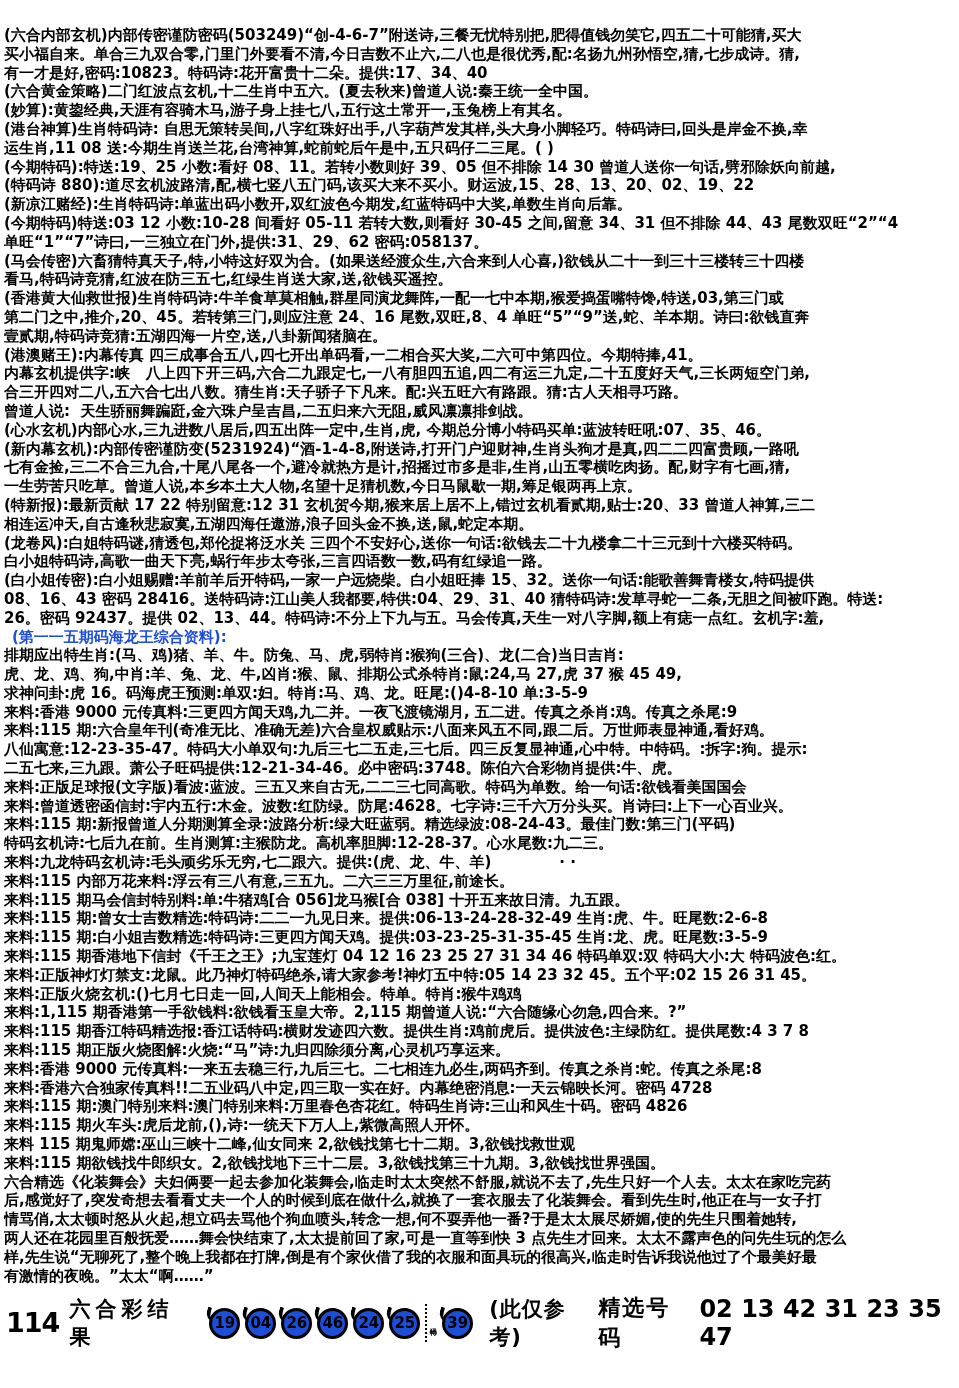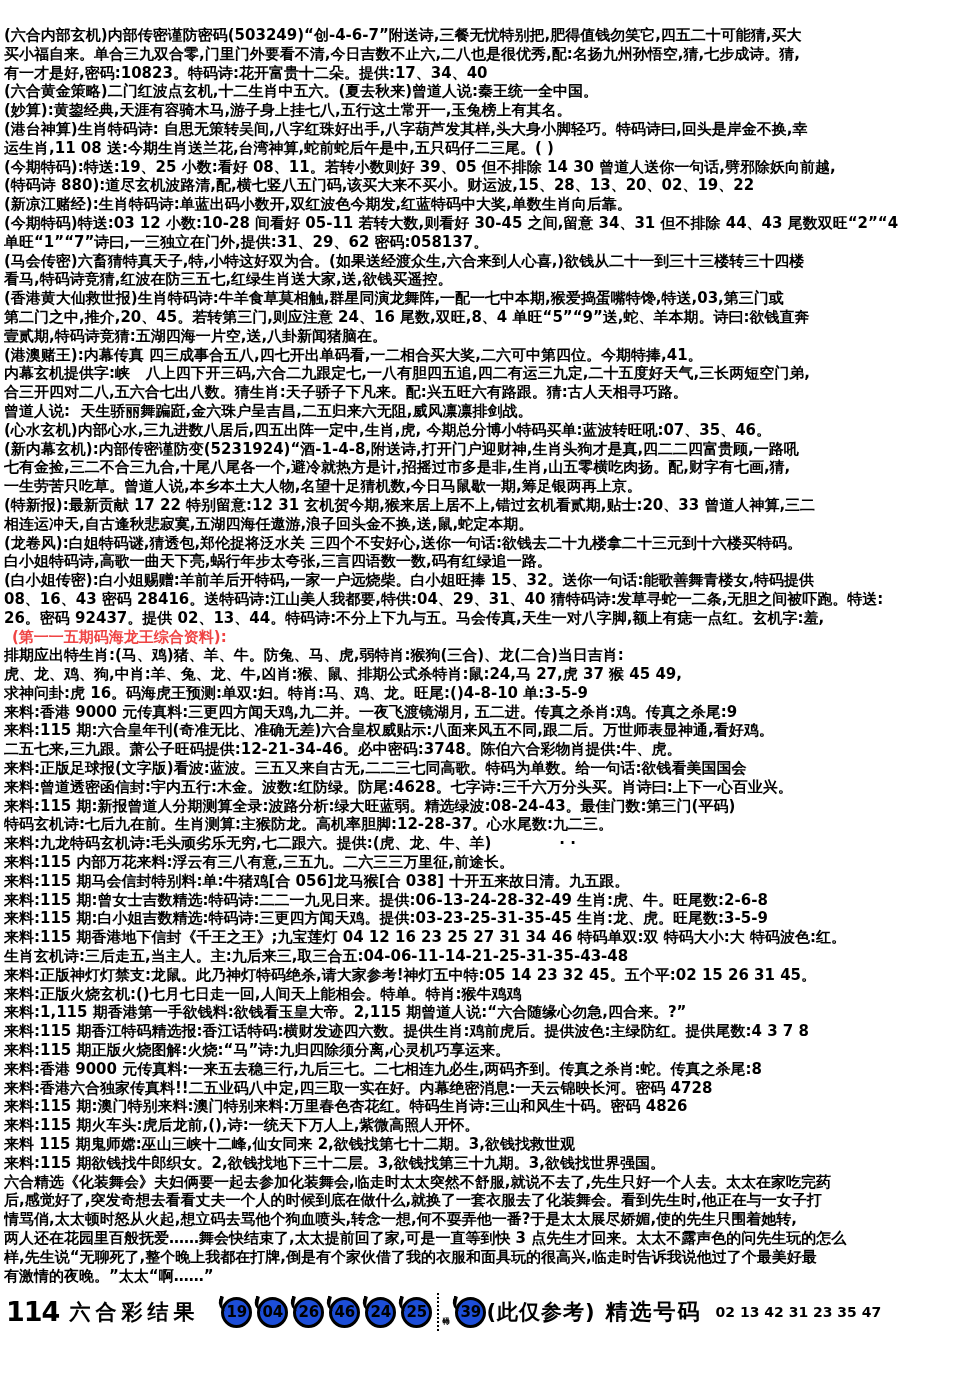--- a/index.html
+++ b/index.html
@@ -7,21 +7,21 @@
     width:959px;height:1388px;overflow:hidden;
     font-family:"DejaVu Sans",sans-serif;color:#000;
     -webkit-font-smoothing:none;
   }
   .page{width:959px;height:1384px;background:#fff;}
   .doc{padding:26px 2px 0 4px;}
   .text-line{
     font-size:15px;line-height:18.8px;font-weight:700;
     white-space:pre;letter-spacing:0px;overflow:hidden;
   }
-  .text-line.muted{color:#ef4444;padding-left:8px;}
+  .text-line.muted{color:#1d4ed8;padding-left:8px;}
   .results-bar{
     display:flex;align-items:center;padding:8px 2px 0 6px;font-weight:700;
   }
   .issue{font-size:27px;font-weight:700;letter-spacing:-1px;line-height:30px;}
   .results-label{font-size:21px;letter-spacing:5px;margin-left:10px;}
   .circles{display:flex;align-items:center;margin-left:22px;}
   .circle{
     position:relative;box-sizing:border-box;
     width:31px;height:31px;border:3.5px solid #000;border-radius:50%;
     display:flex;align-items:center;justify-content:center;
@@ -34,23 +34,23 @@
     transform:rotate(16deg);
   }
   .circle.special{margin-right:0;}
   .divider{
     width:12px;height:38px;display:flex;align-items:center;justify-content:center;
     border-left:2px dotted #000;margin:0 4px 0 0;
   }
   .divider-text{
     writing-mode:vertical-rl;font-size:7px;line-height:8px;letter-spacing:0;
   }
-  .note{font-size:21px;letter-spacing:1px;}
+  .note{font-size:21px;margin-left:16px;letter-spacing:1px;}
   .selected-label{font-size:22px;margin-left:10px;letter-spacing:2px;}
-  .selected-numbers{font-size:14px;margin-left:14px;letter-spacing:0px;}
+  .selected-numbers{font-size:24px;margin-left:14px;letter-spacing:0px;}
 </style>
 </head>
 <body>
 
 <div class="page">
   <div class="doc">
       <div class="text-line">(六合内部玄机)内部传密谨防密码(503249)“创-4-6-7”附送诗,三餐无忧特别把,肥得值钱勿笑它,四五二十可能猜,买大</div>
       <div class="text-line">买小福自来。单合三九双合零,门里门外要看不清,今日吉数不止六,二八也是很优秀,配:名扬九州孙悟空,猜,七步成诗。猜,</div>
       <div class="text-line">有一才是好,密码:10823。特码诗:花开富贵十二朵。提供:17、34、40</div>
       <div class="text-line">(六合黄金策略)二门红波点玄机,十二生肖中五六。(夏去秋来)曾道人说:秦王统一全中国。</div>
@@ -81,32 +81,32 @@
       <div class="text-line">白小姐特码诗,高歌一曲天下亮,蜗行年步太夸张,三言四语数一数,码有红绿追一路。</div>
       <div class="text-line">(白小姐传密):白小姐赐赠:羊前羊后开特码,一家一户远烧柴。白小姐旺捧 15、32。送你一句话:能歌善舞青楼女,特码提供</div>
       <div class="text-line">08、16、43 密码 28416。送特码诗:江山美人我都要,特供:04、29、31、40 猜特码诗:发草寻蛇一二条,无胆之间被吓跑。特送:</div>
       <div class="text-line">26。密码 92437。提供 02、13、44。特码诗:不分上下九与五。马会传真,天生一对八字脚,额上有痣一点红。玄机字:羞,</div>
       <div class="text-line muted">(第一一五期码海龙王综合资料):</div>
       <div class="text-line">排期应出特生肖:(马、鸡)猪、羊、牛。防兔、马、虎,弱特肖:猴狗(三合)、龙(二合)当日吉肖:</div>
       <div class="text-line">虎、龙、鸡、狗,中肖:羊、兔、龙、牛,凶肖:猴、鼠、排期公式杀特肖:鼠:24,马 27,虎 37 猴 45 49,</div>
       <div class="text-line">求神问卦:虎 16。码海虎王预测:单双:妇。特肖:马、鸡、龙。旺尾:()4-8-10 单:3-5-9</div>
       <div class="text-line">来料:香港 9000 元传真料:三更四方闻天鸡,九二并。一夜飞渡镜湖月, 五二进。传真之杀肖:鸡。传真之杀尾:9</div>
       <div class="text-line">来料:115 期:六合皇年刊(奇准无比、准确无差)六合皇权威贴示:八面来风五不同,跟二后。万世师表显神通,看好鸡。</div>
+      <div class="text-line">八仙寓意:12-23-35-47。特码大小单双句:九后三七二五走,三七后。四三反复显神通,心中特。中特码。:拆字:狗。提示:</div>
       <div class="text-line">二五七来,三九跟。萧公子旺码提供:12-21-34-46。必中密码:3748。陈伯六合彩物肖提供:牛、虎。</div>
       <div class="text-line">来料:正版足球报(文字版)看波:蓝波。三五又来自古无,二二三七同高歌。特码为单数。给一句话:欲钱看美国国会</div>
       <div class="text-line">来料:曾道透密函信封:宇内五行:木金。波数:红防绿。防尾:4628。七字诗:三千六万分头买。肖诗曰:上下一心百业兴。</div>
       <div class="text-line">来料:115 期:新报曾道人分期测算全录:波路分析:绿大旺蓝弱。精选绿波:08-24-43。最佳门数:第三门(平码)</div>
       <div class="text-line">特码玄机诗:七后九在前。生肖测算:主猴防龙。高机率胆脚:12-28-37。心水尾数:九二三。</div>
       <div class="text-line">来料:九龙特码玄机诗:毛头顽劣乐无穷,七二跟六。提供:(虎、龙、牛、羊)             · ·</div>
       <div class="text-line">来料:115 内部万花来料:浮云有三八有意,三五九。二六三三万里征,前途长。</div>
       <div class="text-line">来料:115 期马会信封特别料:单:牛猪鸡[合 056]龙马猴[合 038] 十开五来故日清。九五跟。</div>
       <div class="text-line">来料:115 期:曾女士吉数精选:特码诗:二二一九见日来。提供:06-13-24-28-32-49 生肖:虎、牛。旺尾数:2-6-8</div>
       <div class="text-line">来料:115 期:白小姐吉数精选:特码诗:三更四方闻天鸡。提供:03-23-25-31-35-45 生肖:龙、虎。旺尾数:3-5-9</div>
       <div class="text-line">来料:115 期香港地下信封《千王之王》;九宝莲灯 04 12 16 23 25 27 31 34 46 特码单双:双 特码大小:大 特码波色:红。</div>
-      <div class="text-line">生肖玄机诗:三后走五,当主人。主:九后来三,取三合五:04-06-11-14-21-25-31-35-43-48</div>
       <div class="text-line">来料:正版神灯灯禁支:龙鼠。此乃神灯特码绝杀,请大家参考!神灯五中特:05 14 23 32 45。五个平:02 15 26 31 45。</div>
       <div class="text-line">来料:正版火烧玄机:()七月七日走一回,人间天上能相会。特单。特肖:猴牛鸡鸡</div>
       <div class="text-line">来料:1,115 期香港第一手欲钱料:欲钱看玉皇大帝。2,115 期曾道人说:“六合随缘心勿急,四合来。?”</div>
       <div class="text-line">来料:115 期香江特码精选报:香江话特码:横财发迹四六数。提供生肖:鸡前虎后。提供波色:主绿防红。提供尾数:4 3 7 8</div>
       <div class="text-line">来料:115 期正版火烧图解:火烧:“马”诗:九归四除须分离,心灵机巧享运来。</div>
       <div class="text-line">来料:香港 9000 元传真料:一来五去稳三行,九后三七。二七相连九必生,两码齐到。传真之杀肖:蛇。传真之杀尾:8</div>
       <div class="text-line">来料:香港六合独家传真料!!二五业码八中定,四三取一实在好。内幕绝密消息:一天云锦映长河。密码 4728</div>
       <div class="text-line">来料:115 期:澳门特别来料:澳门特别来料:万里春色杏花红。特码生肖诗:三山和风生十码。密码 4826</div>
       <div class="text-line">来料:115 期火车头:虎后龙前,(),诗:一统天下万人上,紫微高照人开怀。</div>
       <div class="text-line">来料 115 期鬼师嫦:巫山三峡十二峰,仙女同来 2,欲钱找第七十二期。3,欲钱找救世观</div>

